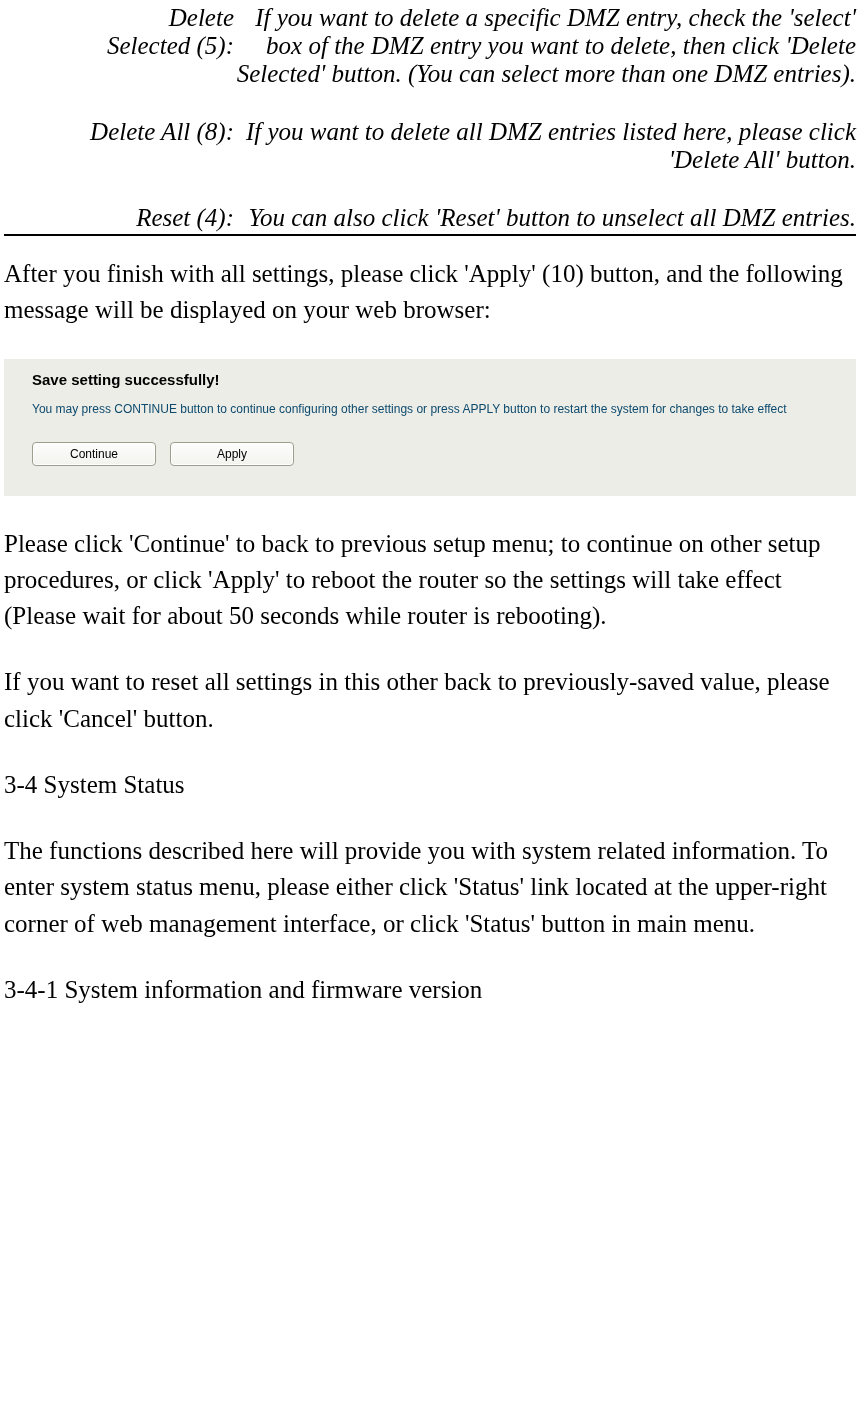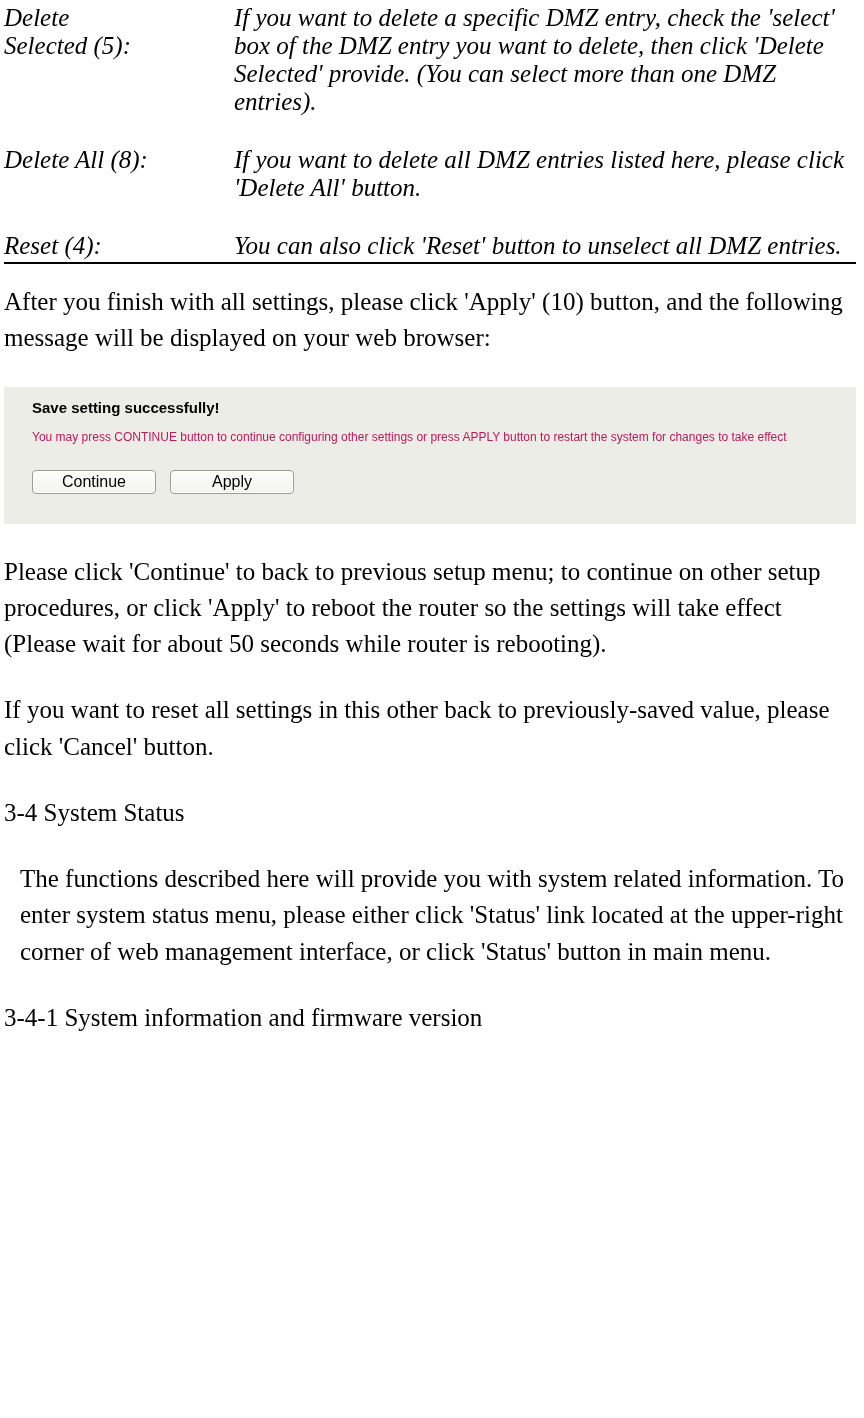--- a/index.html
+++ b/index.html
@@ -13,66 +13,66 @@
   }
   .def-table {
     font-style: italic;
     border-bottom: 2px solid #000;
     padding-bottom: 2px;
     margin-bottom: 20px;
   }
   .def-row {
     display: flex;
     margin-bottom: 30px;
+    text-align: right;
   }
   .def-row:last-child {
     margin-bottom: 0;
   }
   .def-term {
     flex: 0 0 230px;
   }
   .def-desc {
     flex: 1;
   }
   .para {
     margin: 0 0 30px 0;
     line-height: 1.45;
   }
   .para.tight {
     margin-bottom: 30px;
-    margin-left: 16px;
   }
   .screenshot-box {
     background: #edede7;
     width: 100%;
     padding: 12px 10px 30px 28px;
     box-sizing: border-box;
     margin: 10px 0 30px 0;
   }
   .shot-title {
     font-family: Arial, Helvetica, sans-serif;
     font-weight: bold;
     font-size: 15px;
     color: #000;
     margin-bottom: 12px;
   }
   .shot-desc {
     font-family: Arial, Helvetica, sans-serif;
     font-size: 12px;
-    color: #be185d;
+    color: #0c4a6e;
     line-height: 1.5;
     margin-bottom: 24px;
   }
   .btn-row {
     display: flex;
     gap: 14px;
   }
   .win-btn {
     font-family: Arial, Helvetica, sans-serif;
-    font-size: 16px;
+    font-size: 12px;
     color: #000;
     background: linear-gradient(#fdfdfd, #f3f3ee);
     border: 1px solid #9e9e8f;
     border-radius: 4px;
     width: 122px;
     height: 22px;
     display: inline-flex;
     align-items: center;
     justify-content: center;
     box-shadow: 0 0 0 1px #fff inset;
@@ -89,21 +89,21 @@
 </style>
 </head>
 <body>
 
 <div class="def-table">
   <div class="def-row">
     <div class="def-term">
       <span>Delete</span><br>
       <span>Selected (5):</span>
     </div>
-    <div class="def-desc">If you want to delete a specific DMZ entry, check the 'select' box of the DMZ entry you want to delete, then click 'Delete Selected' provide. (You can select more than one DMZ entries).</div>
+    <div class="def-desc">If you want to delete a specific DMZ entry, check the 'select' box of the DMZ entry you want to delete, then click 'Delete Selected' button. (You can select more than one DMZ entries).</div>
   </div>
   <div class="def-row">
     <div class="def-term">Delete All (8):</div>
     <div class="def-desc">If you want to delete all DMZ entries listed here, please click 'Delete All' button.</div>
   </div>
   <div class="def-row">
     <div class="def-term">Reset (4):</div>
     <div class="def-desc">You can also click 'Reset' button to unselect all DMZ entries.</div>
   </div>
 </div>

